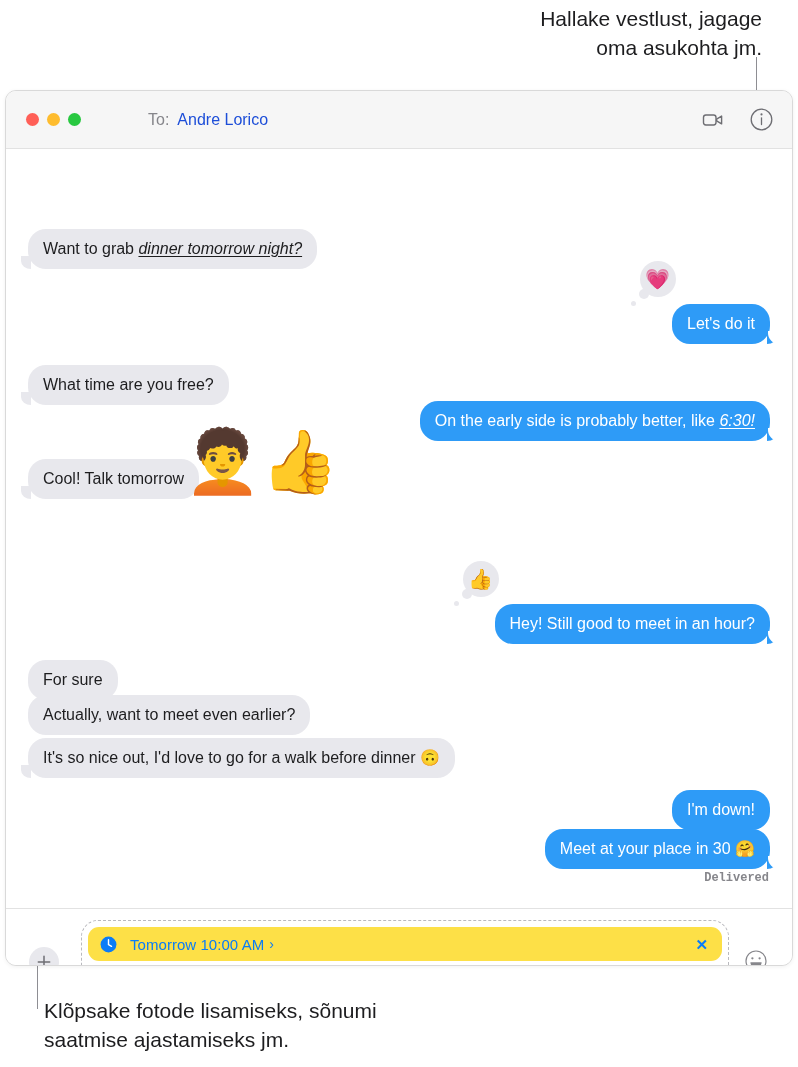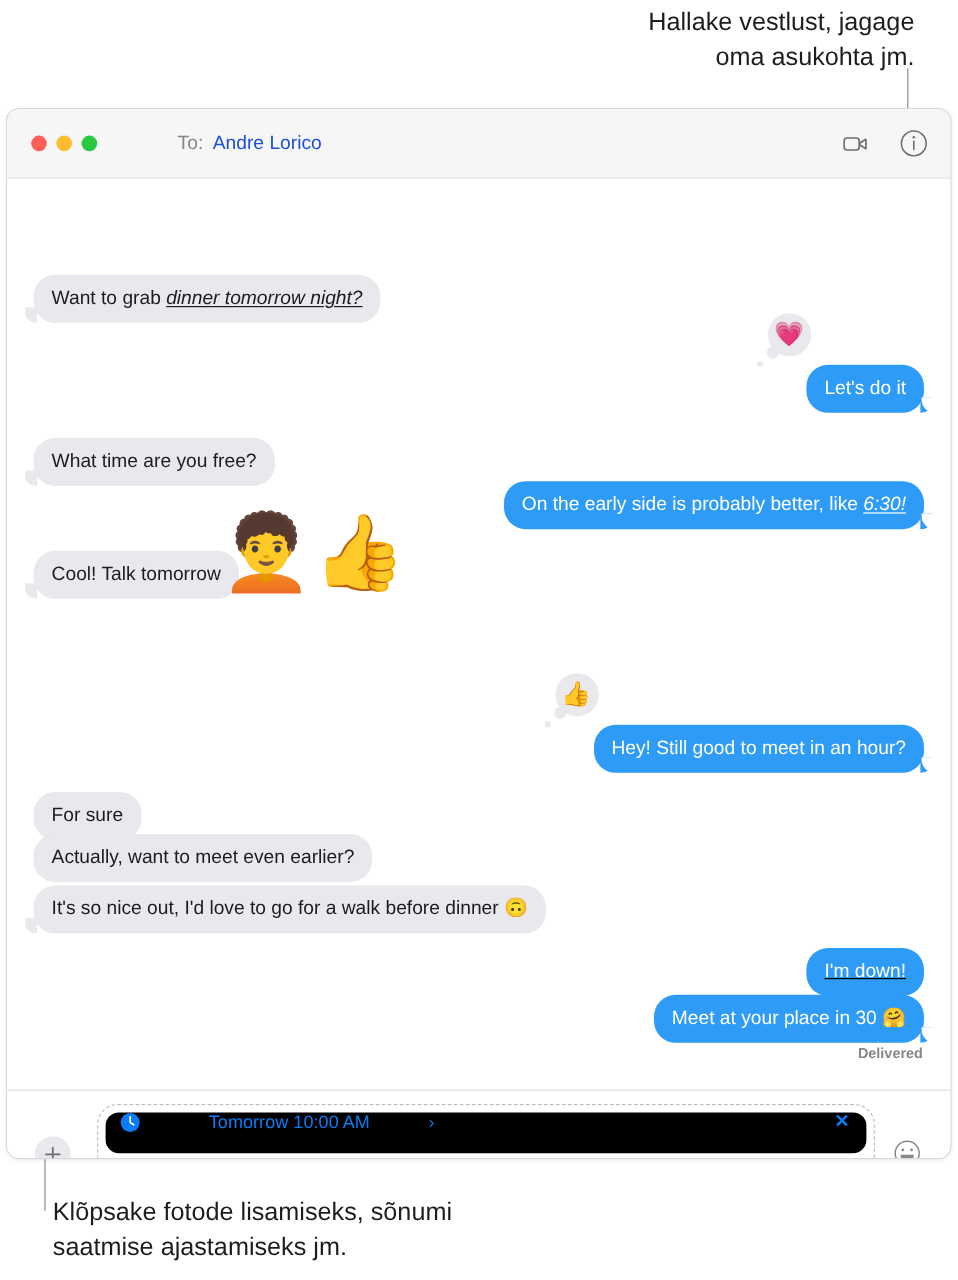--- a/index.html
+++ b/index.html
@@ -240,20 +240,21 @@
     color: #8a8a8e;
     font-weight: 600;
     letter-spacing: 0.1px;
   }
   
   #delivered {
     position: absolute;
     font-size: 12px;
     color: #86868b;
     font-weight: 600;
+    font-family: Liberation Mono, monospace;
   }
 
   
   #composer {
     position: relative;
     height: 116px;
     background: #ffffff;
     border-top: 1px solid #e2e2e2;
   }
   #plus-button {
@@ -286,26 +287,25 @@
     top: 11px;
     width: 648px;
     box-sizing: border-box;
     border: 1.5px dashed #b9b9be;
     border-radius: 17px;
     padding: 6px 6px 4px 6px;
     background: #ffffff;
   }
   #scheduled-chip {
     display: flex;
-    align-items: flex-start;
+    align-items: center;
     height: 34px;
-    background: #000000;
+    background: #fde047;
     border-radius: 11px;
     padding: 0 14px 0 12px;
-    gap: 44px;
   }
   #clock-icon {
     width: 17px;
     height: 17px;
     flex: 0 0 auto;
     margin-right: 13px;
   }
   #scheduled-label {
     font-size: 15px;
     color: #0a7cf7;
@@ -433,21 +433,21 @@
         <span>Actually, want to meet even earlier?</span>
       </div>
     </div>
 
     <div class="row" style="left:22px; top:589px;">
       <div class="bubble them tail-l">
         <span>It's so nice out, I'd love to go for a walk before dinner 🙃</span>
       </div>
     </div>
 
-    <div class="row" style="right:22px; top:641px;text-decoration:underline;">
+    <div class="row" style="right:22px; top:641px;">
       <div class="bubble me">
         <span>I'm down!</span>
       </div>
     </div>
 
     <div class="row" style="right:22px; top:680px;">
       <div class="bubble me tail-r">
         <span>Meet at your place in 30 🤗</span>
       </div>
     </div>

